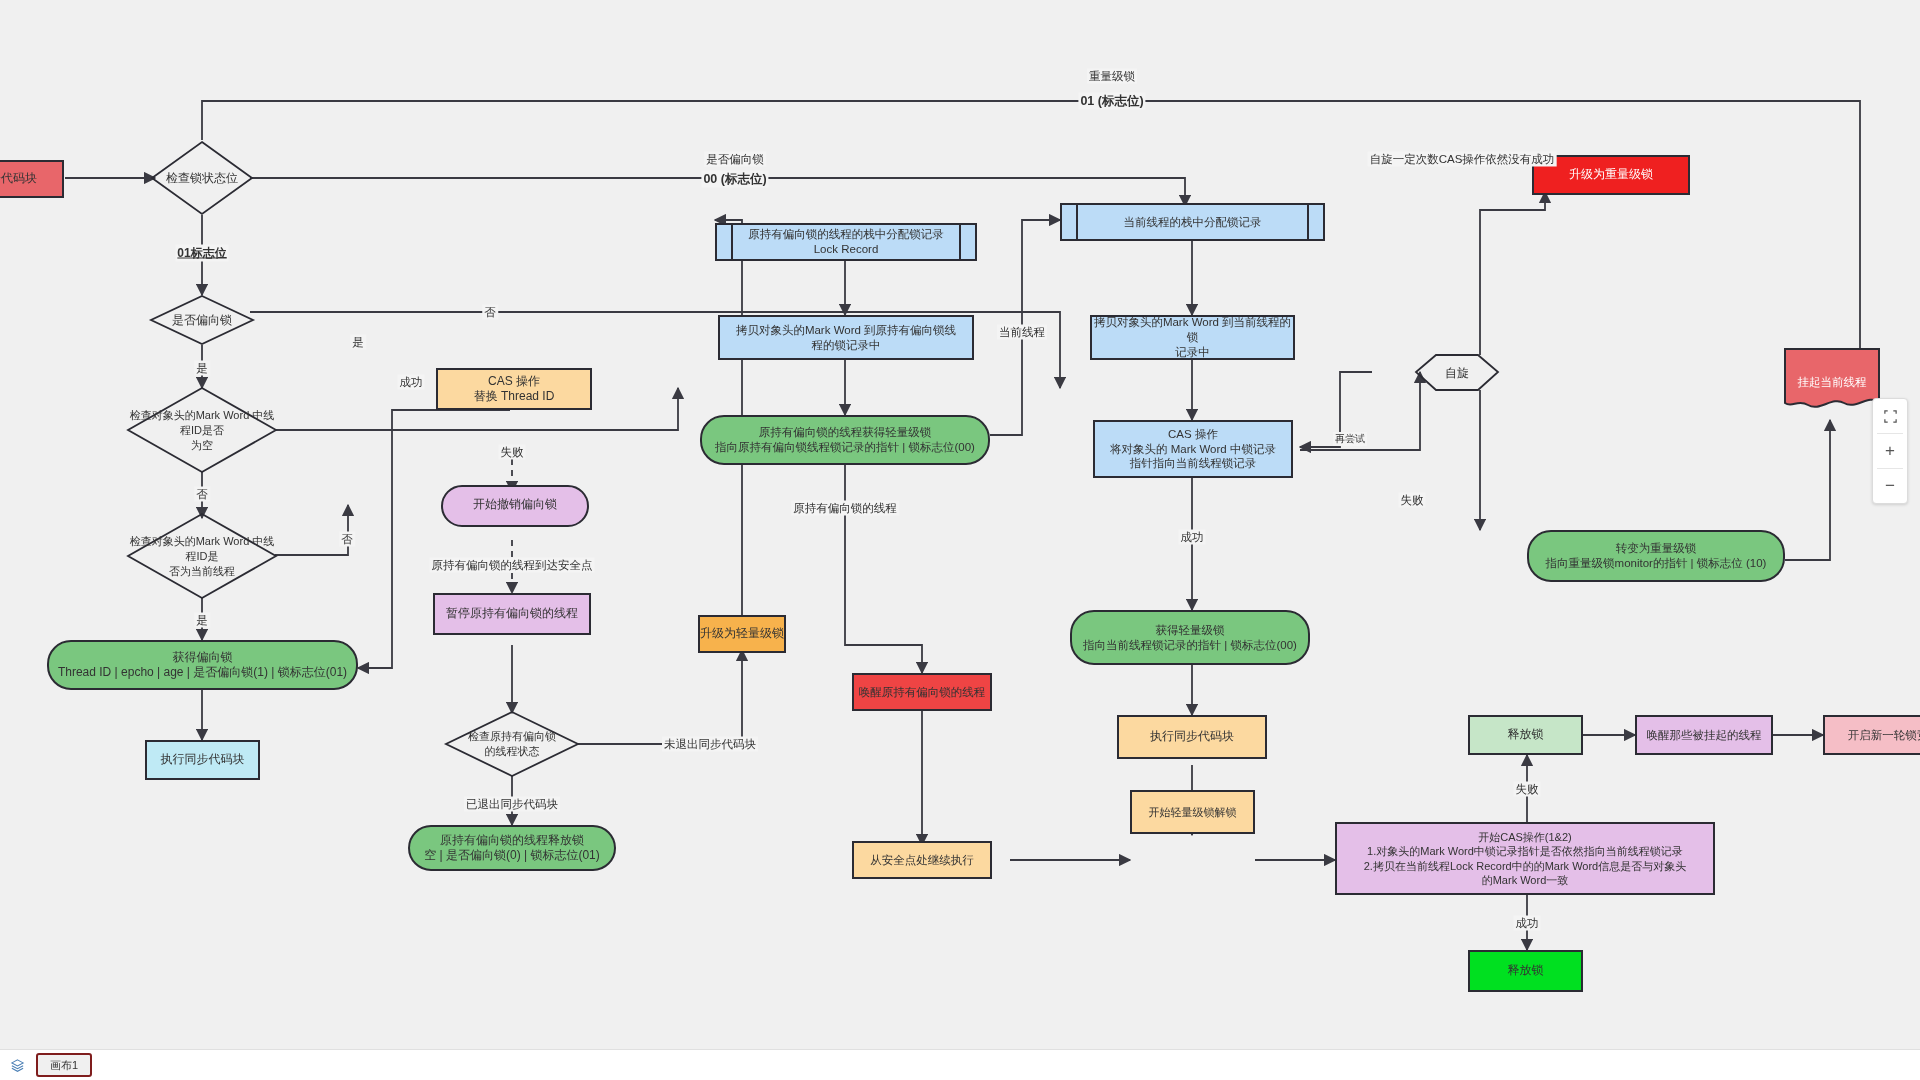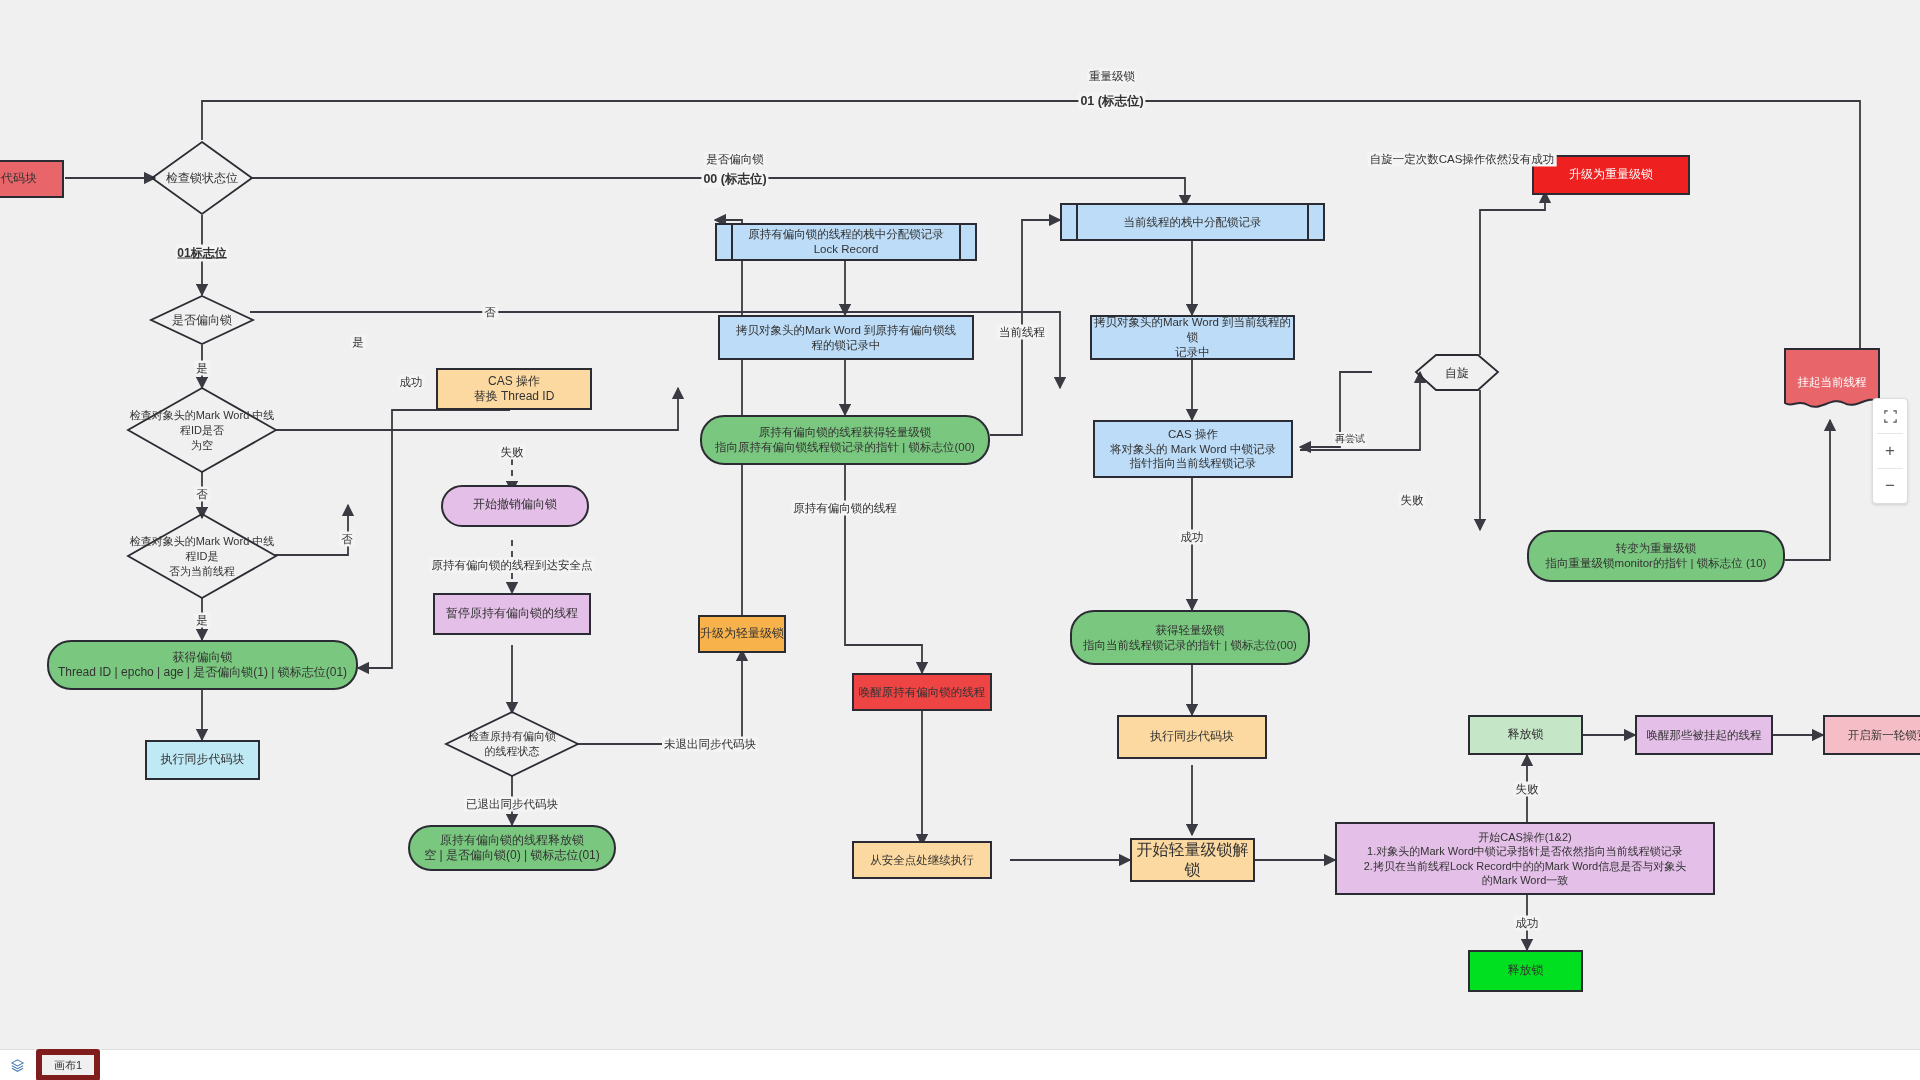--- a/index.html
+++ b/index.html
@@ -75,21 +75,21 @@
 
   
   .bottombar{
     position:absolute;left:0;bottom:0;width:1920px;height:30px;
     background:#ffffff;border-top:1px solid #e0e0e0;
     display:flex;align-items:center;z-index:30;
   }
   .bottombar .layers{width:34px;height:30px;display:flex;align-items:center;justify-content:center;}
   .bottombar .tab{
     height:20px;margin-left:2px;padding:0 12px;background:#f0f0f0;
-    border:6px solid #7f1d1d;border-radius:3px;display:flex;align-items:center;
+    border:2px solid #7f1d1d;border-radius:3px;display:flex;align-items:center;
     font-size:11px;color:#333;
   }
 </style>
 </head>
 <body>
 
 <div id="canvas">
 
   <svg class="edges" viewBox="0 0 1920 1080">
     <defs>
@@ -292,21 +292,21 @@
 
   <div class="node stadium" style="left:1070px;top:610px;width:240px;height:55px;background:#7ac77f;font-size:11.5px;">
     <span>获得轻量级锁
 指向当前线程锁记录的指针 | 锁标志位(00)</span>
   </div>
 
   <div class="node rect" style="left:1117px;top:715px;width:150px;height:44px;background:#fcd9a0;font-size:12px;">
     <span>执行同步代码块</span>
   </div>
 
-  <div class="node rect" style="left:1130px;top:838px;width:125px;height:44px;background:#fcd9a0;font-size:16px;">
+  <div class="node rect" style="left:1130px;top:790px;width:125px;height:44px;background:#fcd9a0;font-size:11px;">
     <span>开始轻量级锁解锁</span>
   </div>
 
   <div class="hex" style="left:1416px;top:355px;width:82px;height:36px;font-size:12px;">
     <span class="hlabel">自旋</span>
   </div>
 
   <div class="node rect" style="left:1532px;top:155px;width:158px;height:40px;background:#ef2020;color:#ffffff;font-size:12px;">
     <span>升级为重量级锁</span>
   </div>

